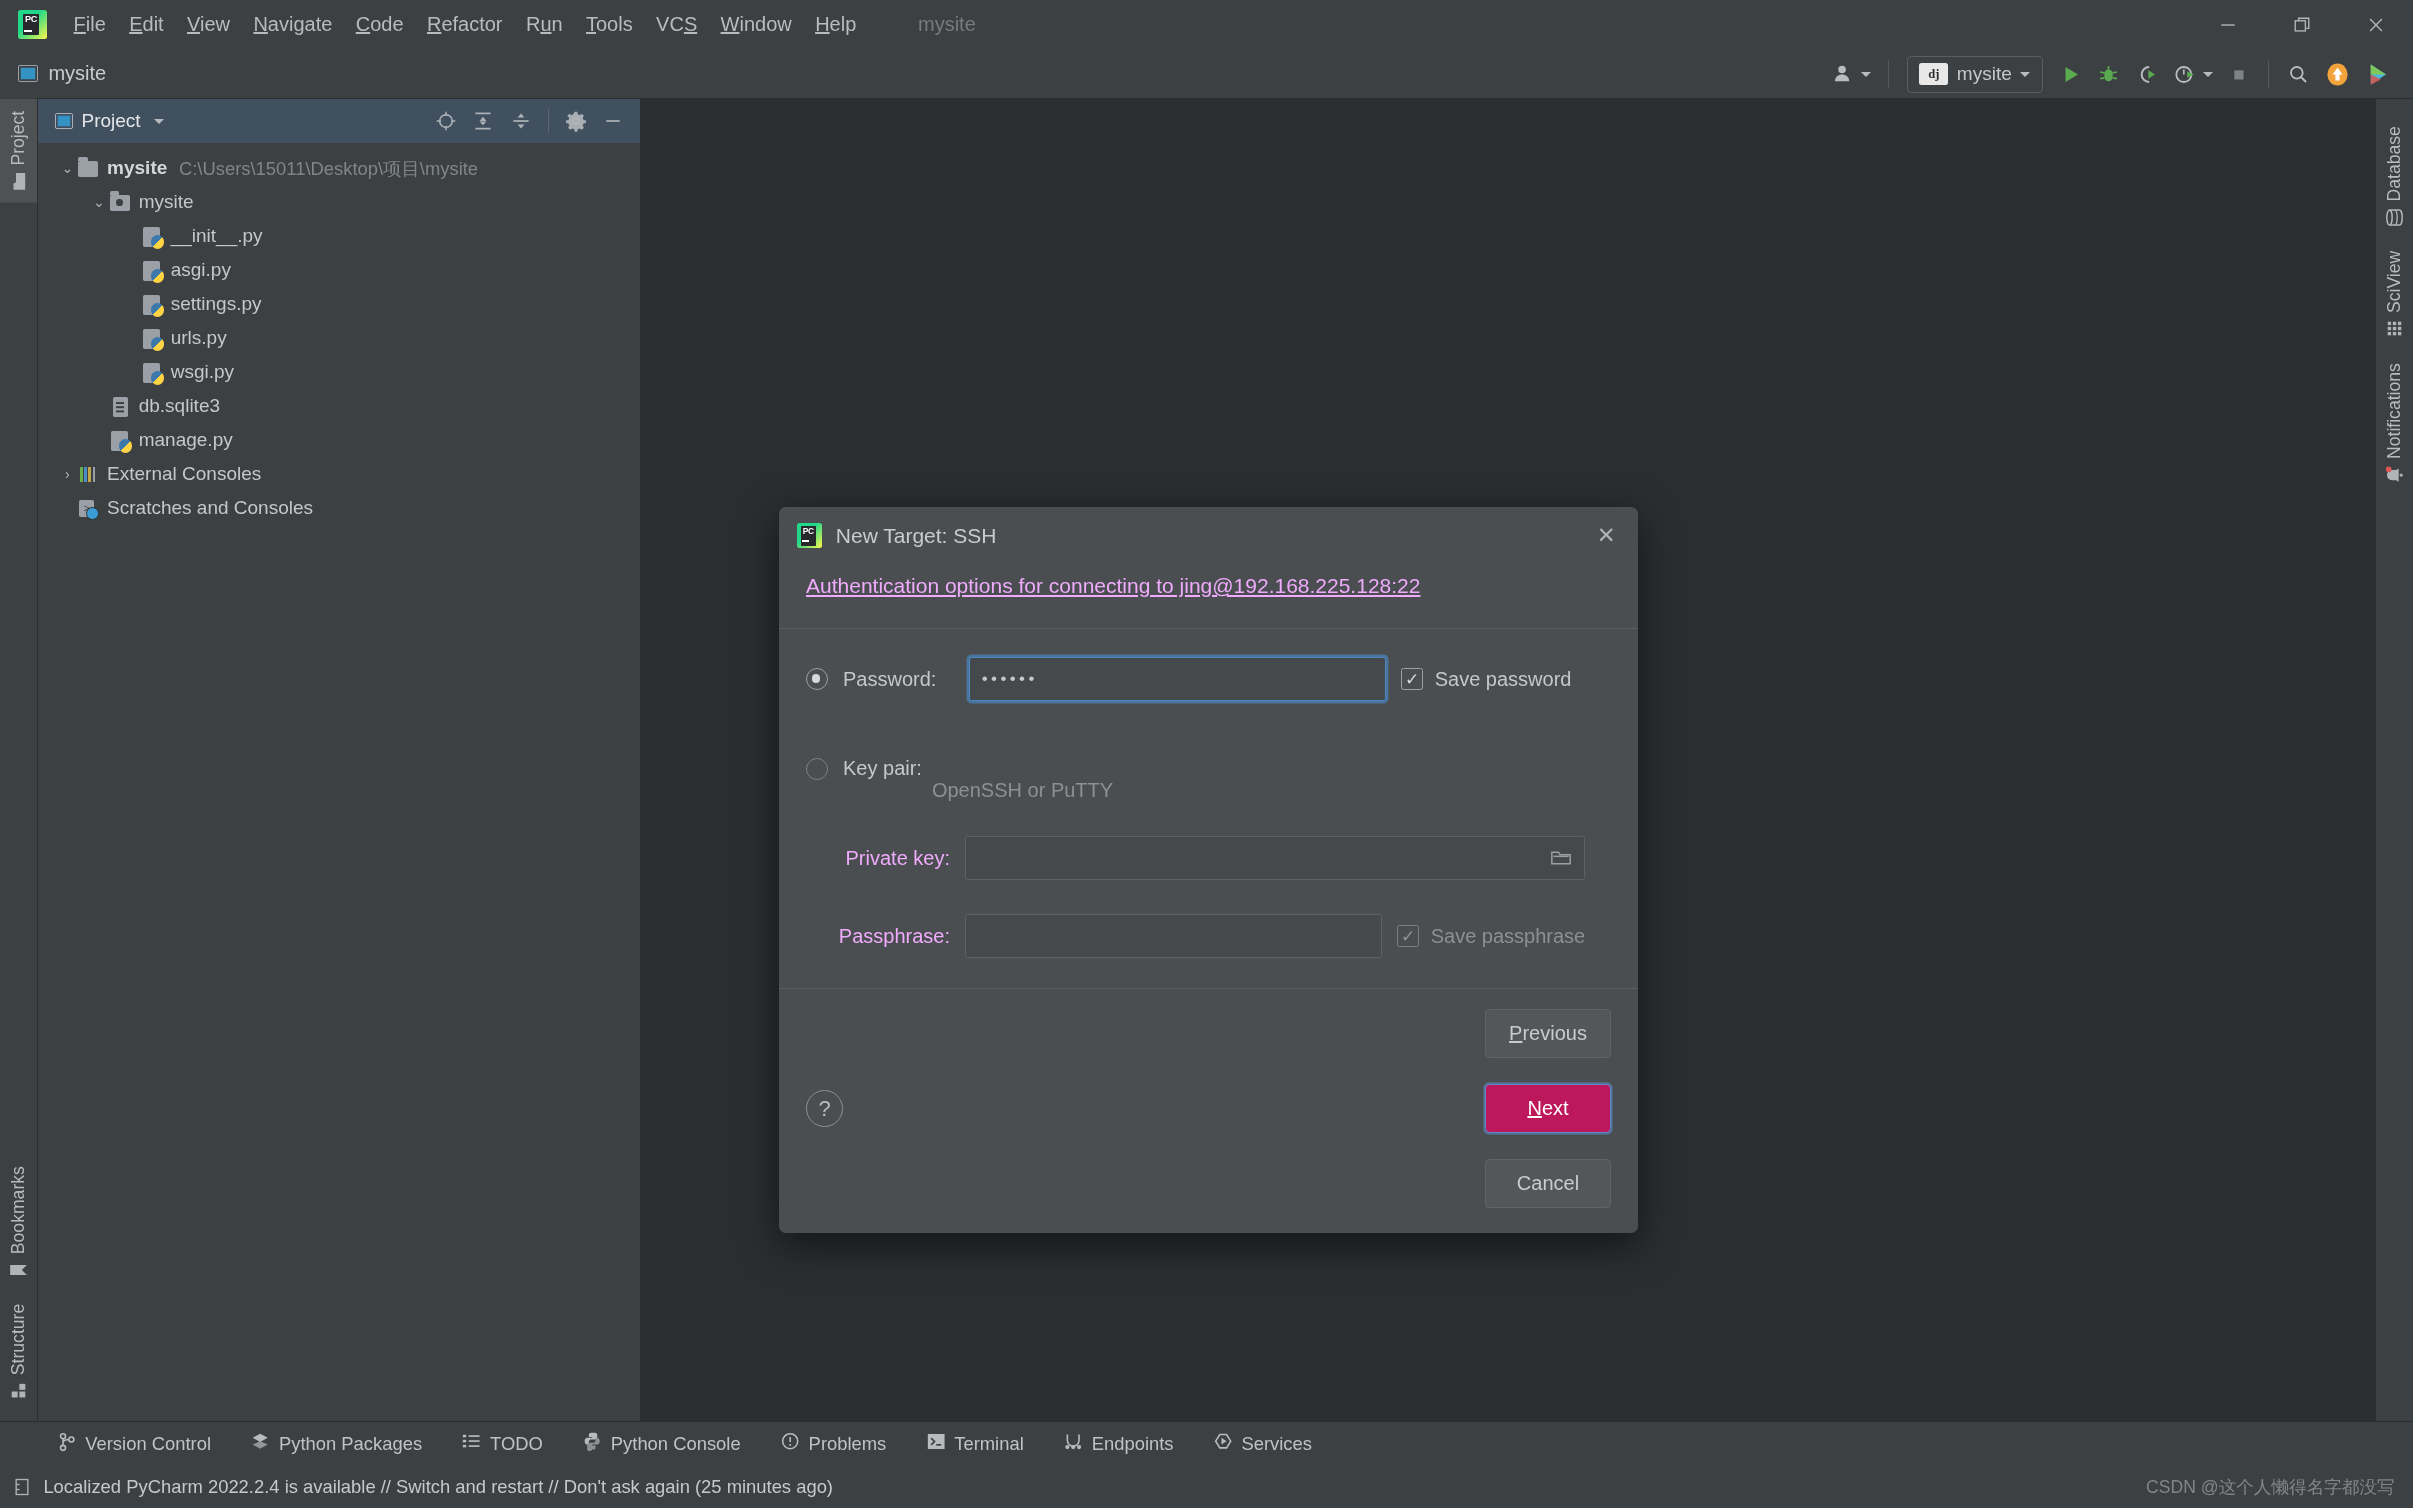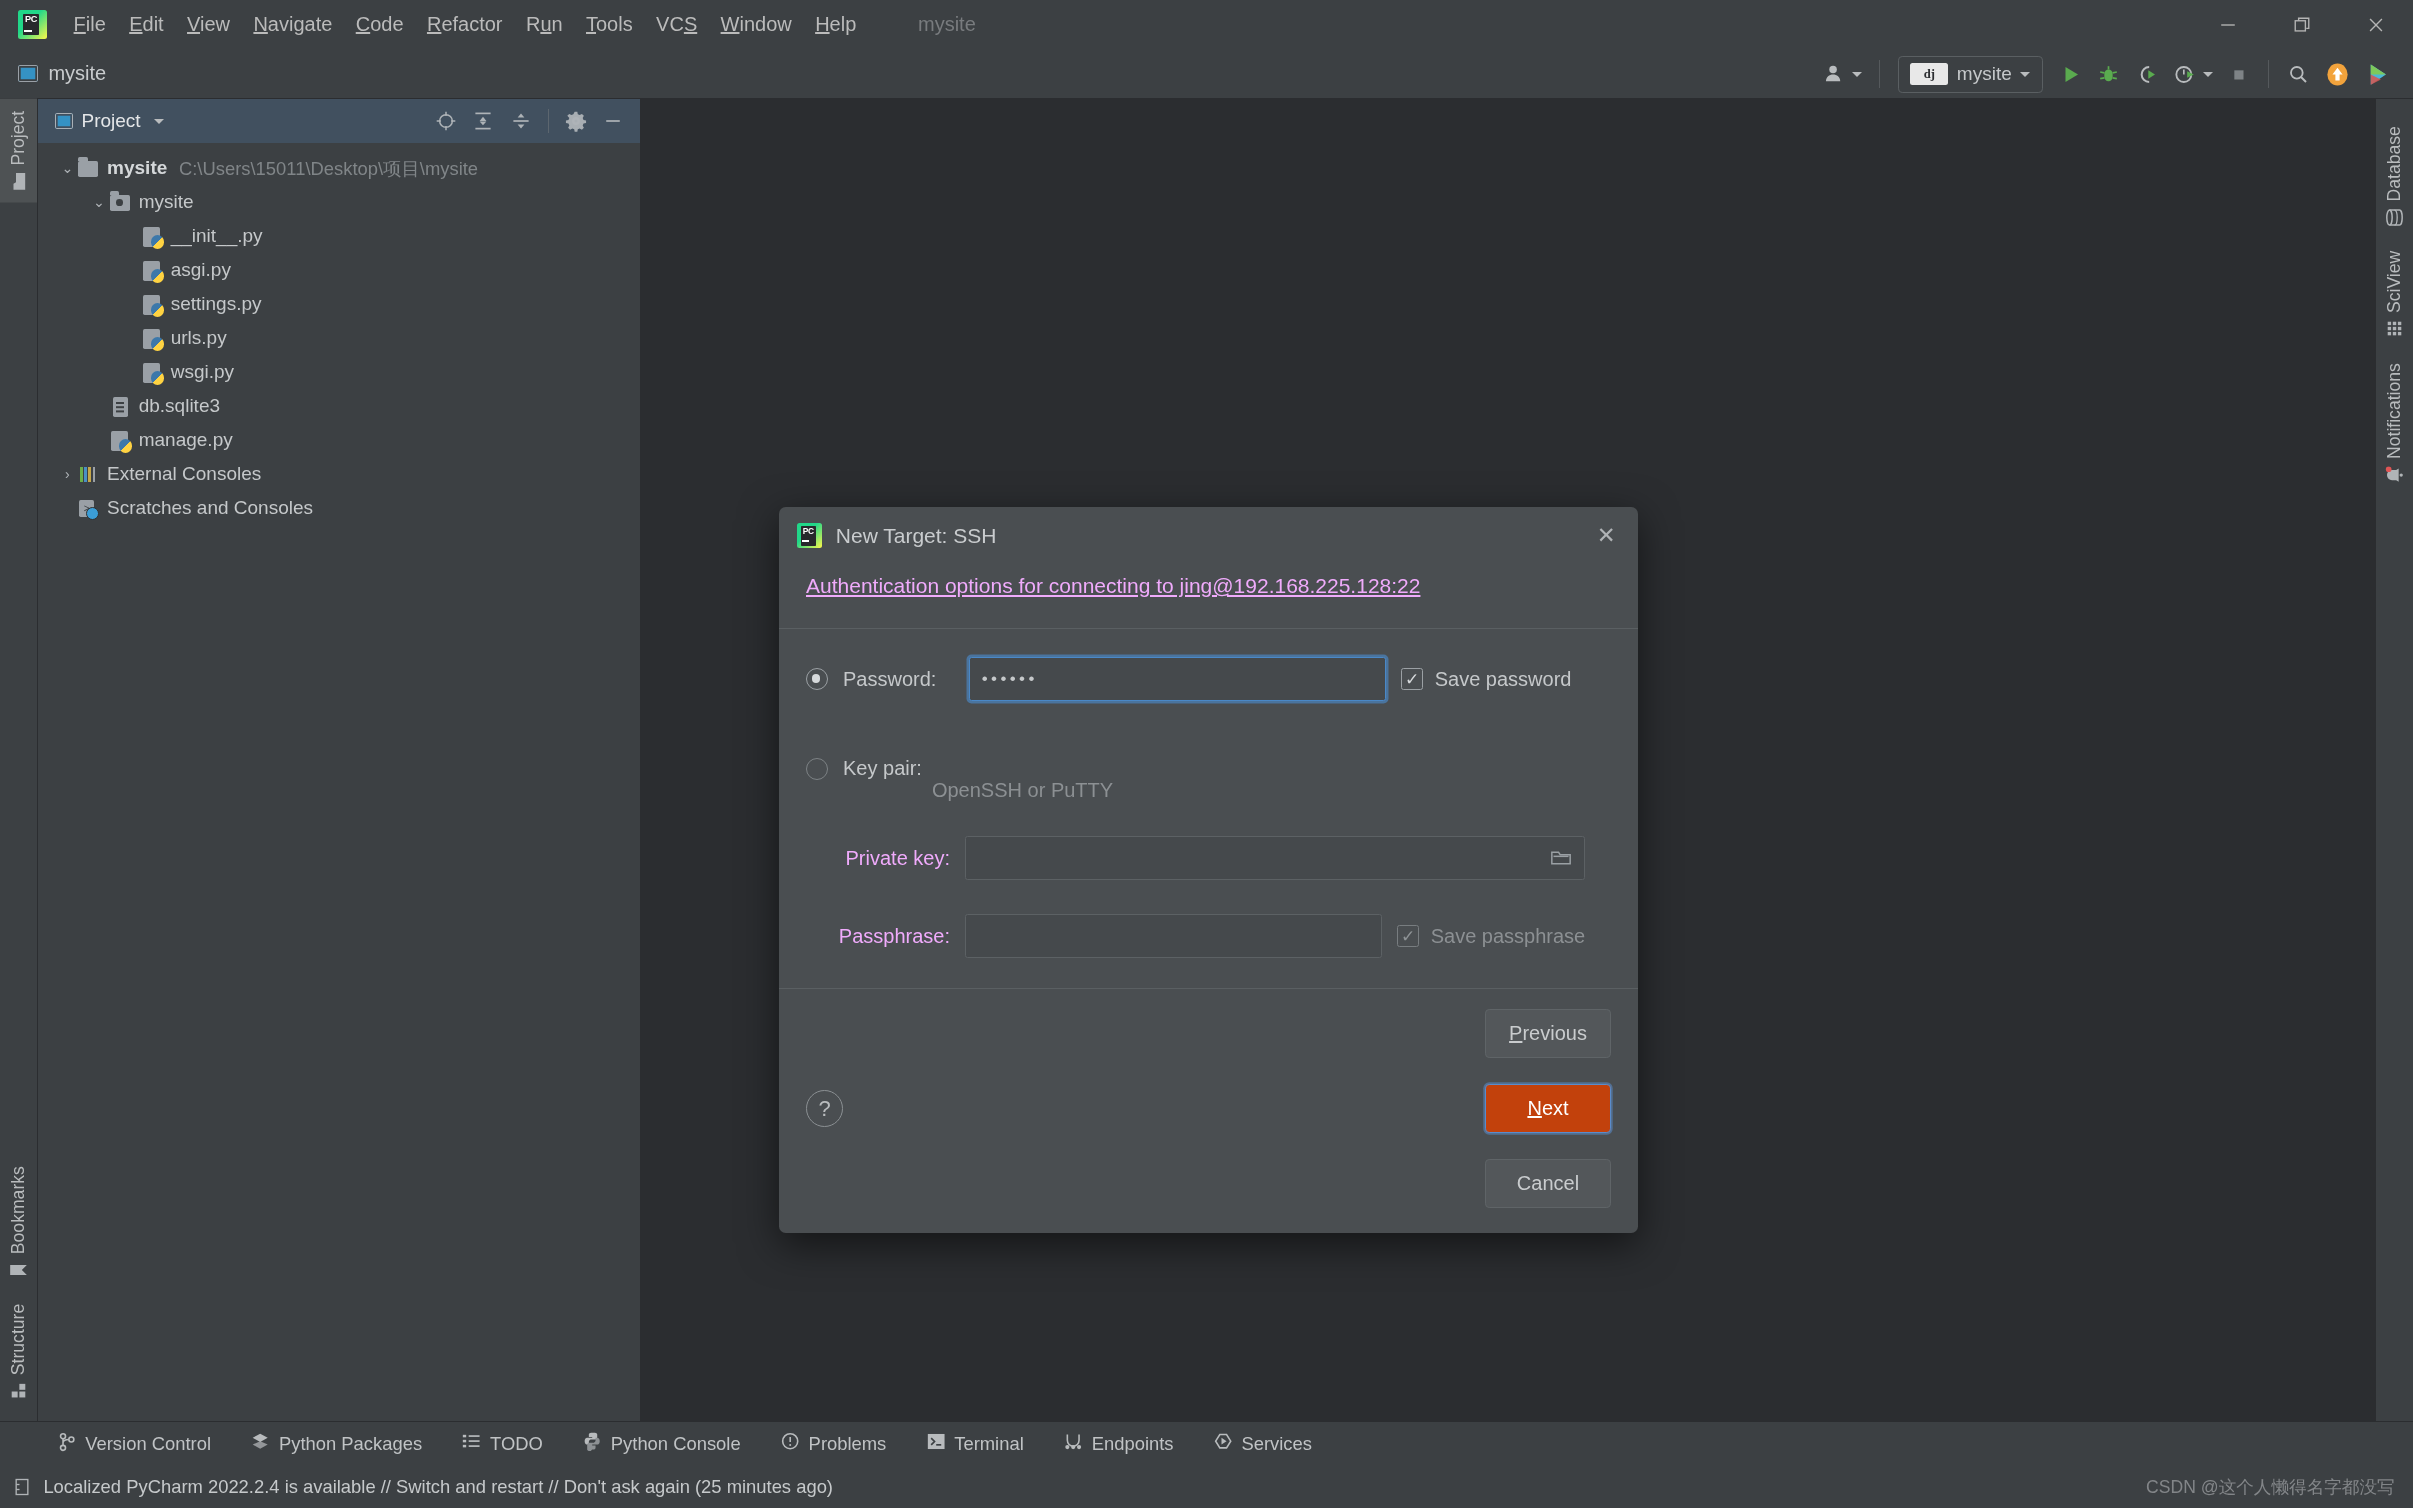--- a/index.html
+++ b/index.html
@@ -96,21 +96,21 @@
     display: flex; align-items: center; justify-content: center;
     gap: 5px; color: #b9bcbe;
   }
   .runcfg {
     display: flex; align-items: center; gap: 8.4px;
     height: 37px; padding: 0 11.7px;
     border: 0.8px solid #5a5f62; border-radius: 4.2px;
     margin: 0 8.4px;
   }
   .dj-ico {
-    width: 38px; height: 22px; background: #e8e8e8;
+    width: 29px; height: 22px; background: #e8e8e8;
     border-radius: 2.5px; color: #2b2d30;
     font-size: 12.6px; font-weight: bold;
     display: flex; align-items: center; justify-content: center;
     font-family: "Liberation Serif", serif;
   }
   .runcfg-txt { color: #c5c8ca; font-size: 19px; }
   .tb-sep { width: 0.8px; height: 28.5px; background: #55595c; margin: 0 10px; }
   .caret {
     width: 0; height: 0;
     border-left: 5px solid transparent; border-right: 5px solid transparent;
@@ -402,21 +402,21 @@
     font-size: 22px;
   }
   .ft-btns { margin-left: auto; display: flex; gap: 26px; flex-direction: column; }
   .btn {
     min-width: 126px; height: 49px; padding: 0 18.4px;
     border-radius: 4.2px; border: 0.8px solid #5f6467;
     background: #53575a; color: #c9ccce; font-size: 20px;
     display: flex; align-items: center; justify-content: center;
   }
   .btn.primary {
-    background: #c2410c; border-color: #5a8ccb; color: #ffffff;
+    background: #be185d; border-color: #5a8ccb; color: #ffffff;
     box-shadow: 0 0 0 1.7px rgba(90,140,203,.55);
   }
   .btn u { text-decoration: underline; }
 
   .svgi { display: block; }
 </style>
 </head>
 <body>
 
 <div id="app">

